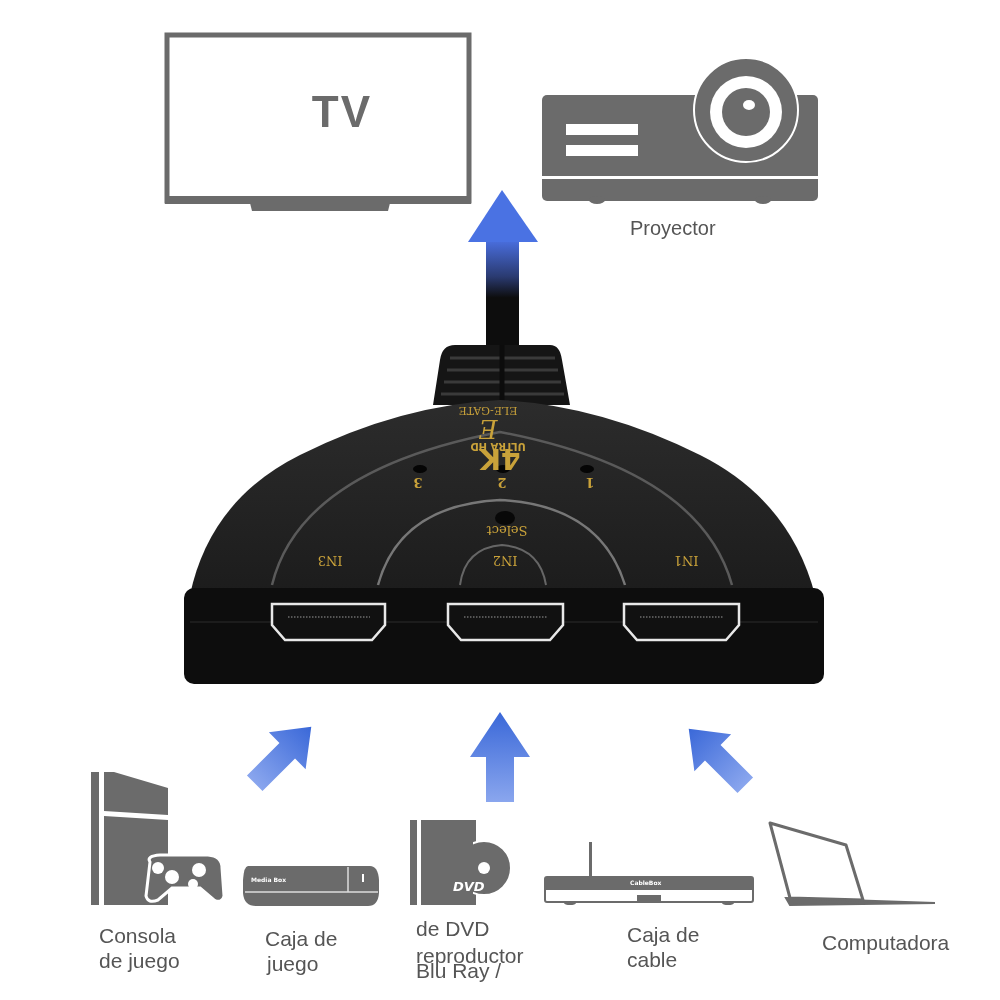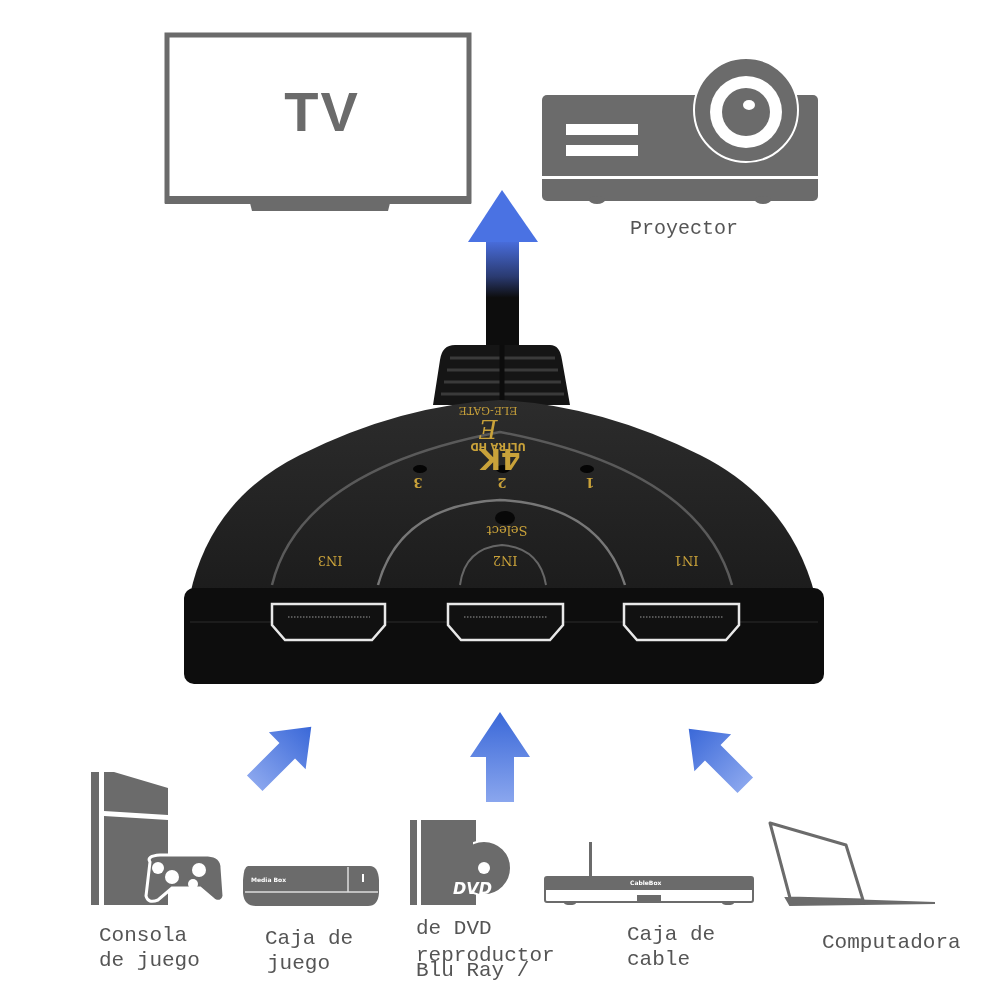--- a/index.html
+++ b/index.html
@@ -1,31 +1,31 @@
 <!DOCTYPE html>
 <html><head>
 <meta charset="utf-8">
 <style>
   html, body { margin:0; padding:0; background:#ffffff; }
   body { width:1000px; height:1000px; position:relative; overflow:hidden; font-family:"DejaVu Sans", sans-serif; color:#5a5a5a; }
   .abs { position:absolute; }
-  .label { position:absolute; font-size:21px; line-height:25px; color:#555; font-family:Liberation Mono, monospace; }
+  .label { position:absolute; font-size:21px; line-height:25px; color:#555; font-family:Liberation Sans, sans-serif; }
   svg { position:absolute; overflow:visible; }
   .gold { fill:#c9a23a; font-family:"DejaVu Serif", serif; }
 </style>
 </head>
 <body>
 
 <div>
   <svg width="1000" height="1000" style="left:0;top:0">
     <rect x="167" y="35" width="302" height="166" fill="none" stroke="#6b6b6b" stroke-width="5"></rect>
     <rect x="165" y="196" width="306" height="8" fill="#6b6b6b"></rect>
     <path d="M250 203 L390 203 L388 211 L252 211 Z" fill="#6b6b6b"></path>
   </svg>
-  <div class="abs" style="left:272px;top:80px;width:100px;text-align:center;font-family:'Liberation Sans',sans-serif;font-weight:bold;font-size:56px;line-height:64px;color:#6b6b6b;letter-spacing:2px;">TV</div>
+  <div class="abs" style="left:272px;top:80px;width:100px;text-align:right;font-family:'Liberation Sans',sans-serif;font-weight:bold;font-size:44px;line-height:64px;color:#6b6b6b;letter-spacing:2px;">TV</div>
 </div>
 
 <div>
   <svg width="1000" height="1000" style="left:0;top:0">
     <rect x="542" y="95" width="276" height="106" rx="5" fill="#6b6b6b"></rect>
     <rect x="542" y="176" width="276" height="3" fill="#ffffff"></rect>
     <rect x="566" y="124" width="72" height="11" fill="#ffffff"></rect>
     <rect x="566" y="145" width="72" height="11" fill="#ffffff"></rect>
     <circle cx="746" cy="110" r="52" fill="#6b6b6b" stroke="#ffffff" stroke-width="2"></circle>
     <circle cx="746" cy="112" r="36" fill="#ffffff"></circle>
@@ -182,21 +182,21 @@
 </div>
 
 <div>
   <svg width="1000" height="1000" style="left:0;top:0">
     <rect x="410" y="820" width="7" height="85" fill="#6b6b6b"></rect>
     <rect x="421" y="820" width="55" height="85" fill="#6b6b6b"></rect>
     <circle cx="484" cy="868" r="27" fill="#6b6b6b" stroke="#fff" stroke-width="2"></circle>
     <circle cx="484" cy="868" r="6" fill="#fff"></circle>
     <rect x="421" y="840" width="52" height="65" fill="#6b6b6b"></rect>
   </svg>
-  <div class="abs" style="left:453px;top:879px;font-size:16px;color:#fff;font-weight:bold;font-style:italic;">DVD</div>
+  <div class="abs" style="left:453px;top:879px;font-size:13px;color:#fff;font-weight:bold;font-style:italic;">DVD</div>
   <div class="label" style="left:416px;top:918px;margin-top:40px;">Blu Ray /</div>
   <div class="label" style="left:416px;top:943px;text-align:right;">reproductor</div>
   <div class="label" style="left:416px;top:916px;">de DVD</div>
 </div>
 
 <div>
   <svg width="1000" height="1000" style="left:0;top:0">
     <rect x="589" y="842" width="3" height="38" fill="#6b6b6b"></rect>
     <rect x="545" y="877" width="208" height="25" rx="2" fill="none" stroke="#6b6b6b" stroke-width="2"></rect>
     <rect x="545" y="877" width="208" height="13" fill="#6b6b6b"></rect>

